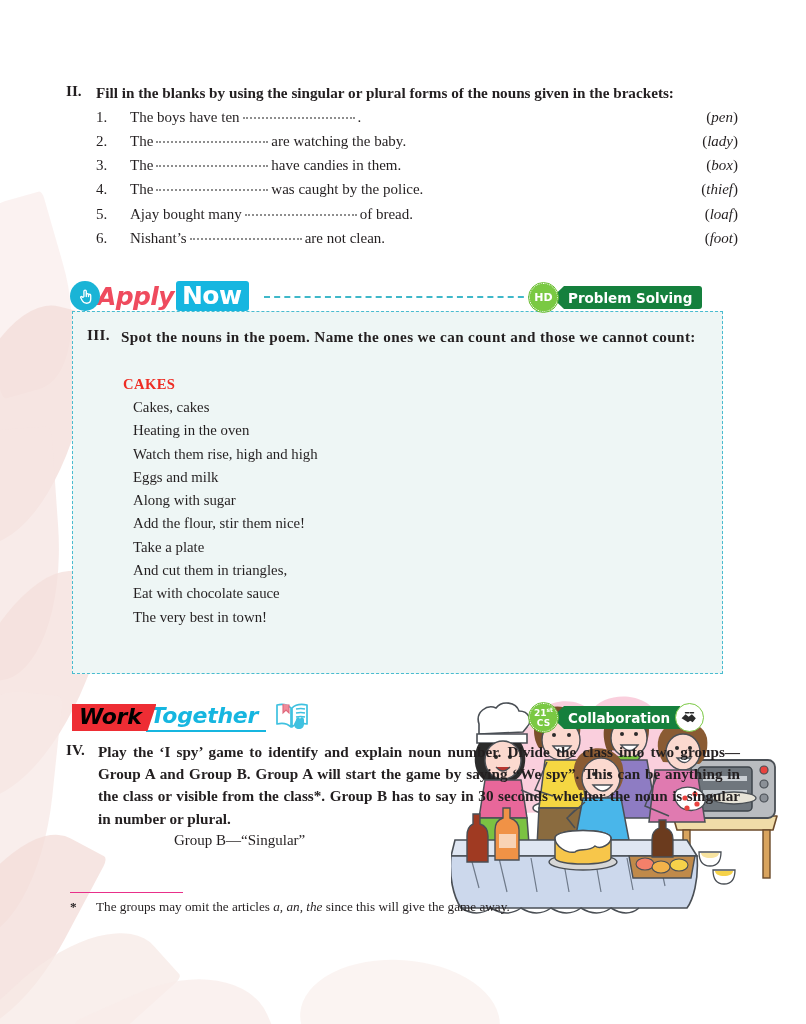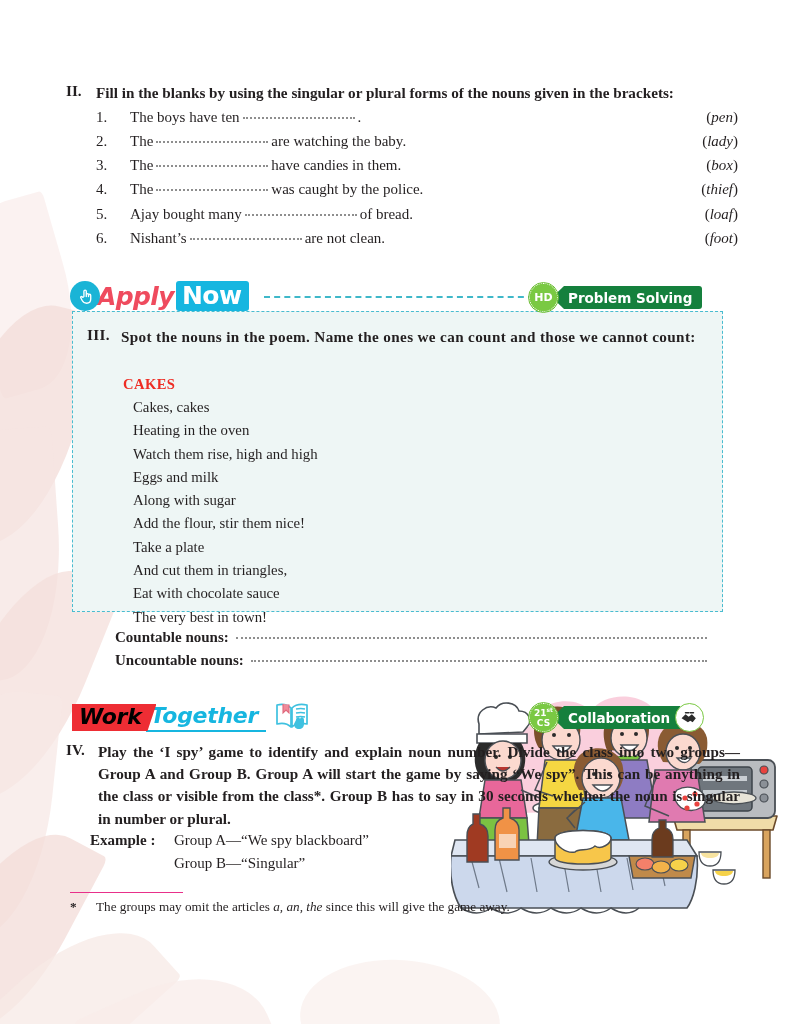--- a/index.html
+++ b/index.html
@@ -106,21 +106,21 @@
     height: 23px; display: flex; align-items: center;
     padding: 0 10px 0 16px;
     margin-left: -6px;
     clip-path: polygon(12px 0, 100% 0, 100% 100%, 12px 100%, 0 50%);
   }
   .ps-tag { border-radius: 0 3px 3px 0; }
 
   
   .sec3-box {
     position: absolute; left: 72px; top: 311px;
-    width: 651px; height: 301px;
+    width: 651px; height: 363px;
     background: #eef6f5;
     border: 1.6px dashed #49bcd0;
     box-sizing: border-box;
   }
   .sec3-head { position: absolute; left: 14px; top: 14px; width: 610px; display: flex; }
   .sec3-num { font-weight: bold; font-size: 15.2px; width: 34px; flex: none; letter-spacing: .3px;}
   .sec3-title { font-weight: bold; font-size: 15.2px; line-height: 1.5; letter-spacing: .35px; }
   .poem { position: absolute; left: 50px; top: 64px; }
   .poem-title {
     color: #ee2d24; font-weight: bold; font-size: 14.6px;
@@ -407,30 +407,20 @@
           <path d="M248 162h22c0 10-4 14-11 14s-11-4-11-14z" fill="#ffffff" stroke="#4a4f55" stroke-width="1.3"></path>
           <path d="M250 163h18c0 3-4 5-9 5s-9-2-9-5z" fill="#f7e3a0"></path>
           <path d="M262 180h22c0 10-4 14-11 14s-11-4-11-14z" fill="#ffffff" stroke="#4a4f55" stroke-width="1.3"></path>
           <path d="M264 181h18c0 3-4 5-9 5s-9-2-9-5z" fill="#f5d24a"></path>
         </g>
 
         <path d="M208 130h7v8c5 2 7 6 7 11v18h-21v-18c0-5 2-9 7-11z" fill="#6b3b1e" stroke="#4a4f55" stroke-width="1.3"></path>
       </svg>
     </div>
 
-    <div class="count-rows">
-      <div class="count-row">
-        <span class="count-label">Countable nouns:</span>
-        <span class="count-dots"></span>
-      </div>
-      <div class="count-row">
-        <span class="count-label">Uncountable nouns:</span>
-        <span class="count-dots"></span>
-      </div>
-    </div>
 
   </div>
 
   <div class="wt-banner">
     <div class="wt-work">Work</div>
     <div class="wt-together">Together</div>
     <div class="wt-book">
       <svg width="34" height="29" viewBox="0 0 34 29" aria-hidden="true">
         <path d="M16 7C12 3 6 3 2 4v19c4-1 10-1 14 3z" fill="#ffffff" stroke="#3ec1e0" stroke-width="1.7" stroke-linejoin="round"></path>
         <path d="M17 7c4-4 10-4 15-3v19c-5-1-11-1-15 3z" fill="#ffffff" stroke="#3ec1e0" stroke-width="1.7" stroke-linejoin="round"></path>
@@ -454,24 +444,20 @@
       </svg>
     </div>
   </div>
 
   <div class="sec4">
     <div class="sec4-num">IV.</div>
     <div class="sec4-body">Play the ‘I spy’ game to identify and explain noun number. Divide the class into two groups—Group A and Group B. Group A will start the game by saying “We spy”. This can be anything in the class or visible from the class*. Group B has to say in 30 seconds whether the noun is singular in number or plural.</div>
   </div>
 
   <div class="example">
-    <div class="ex-row">
-      <span class="ex-label">Example :</span>
-      <span class="ex-val">Group A—“We spy blackboard”</span>
-    </div>
     <div class="ex-row ex-row2">
       <span class="ex-val">Group B—“Singular”</span>
     </div>
   </div>
 
   <div class="fn-rule"></div>
   <div class="footnote">
     <span class="fn-star">*</span>
     <span class="fn-text"><span>The groups may omit the articles </span><i>a, an, the</i><span> since this will give the game away.</span></span>
   </div>

